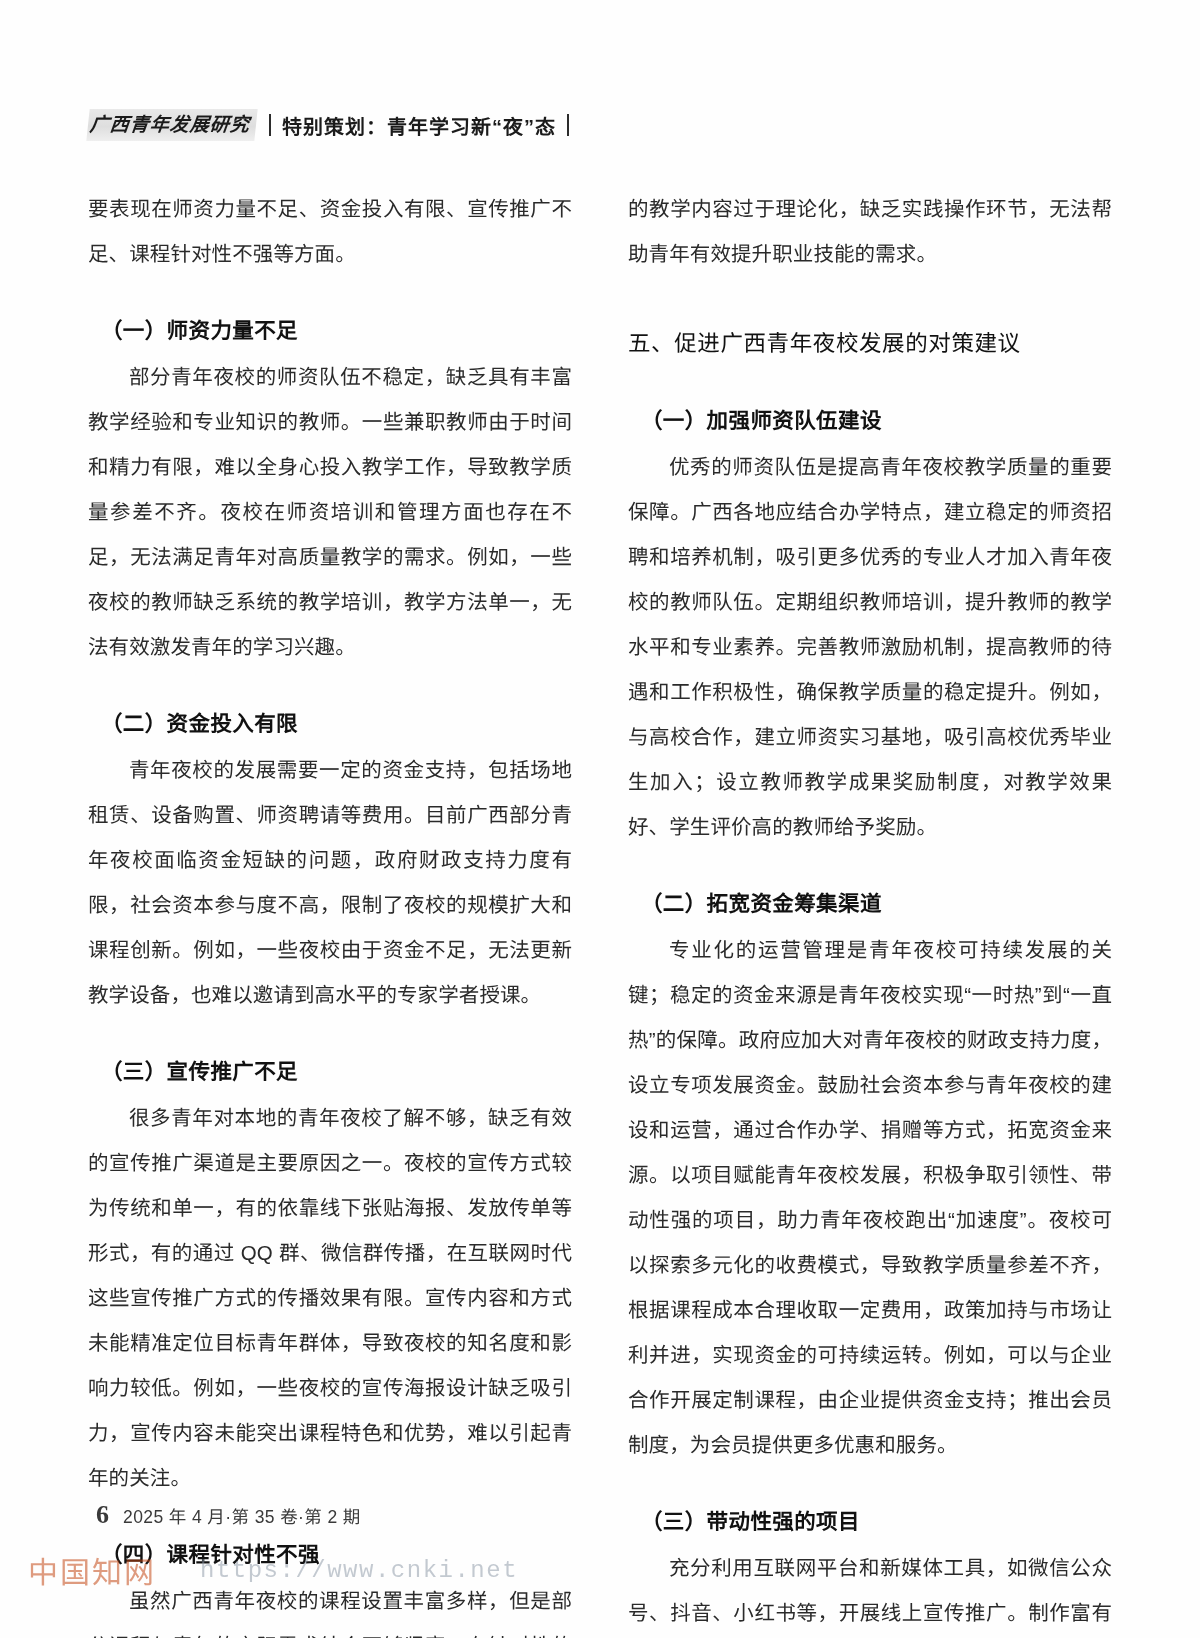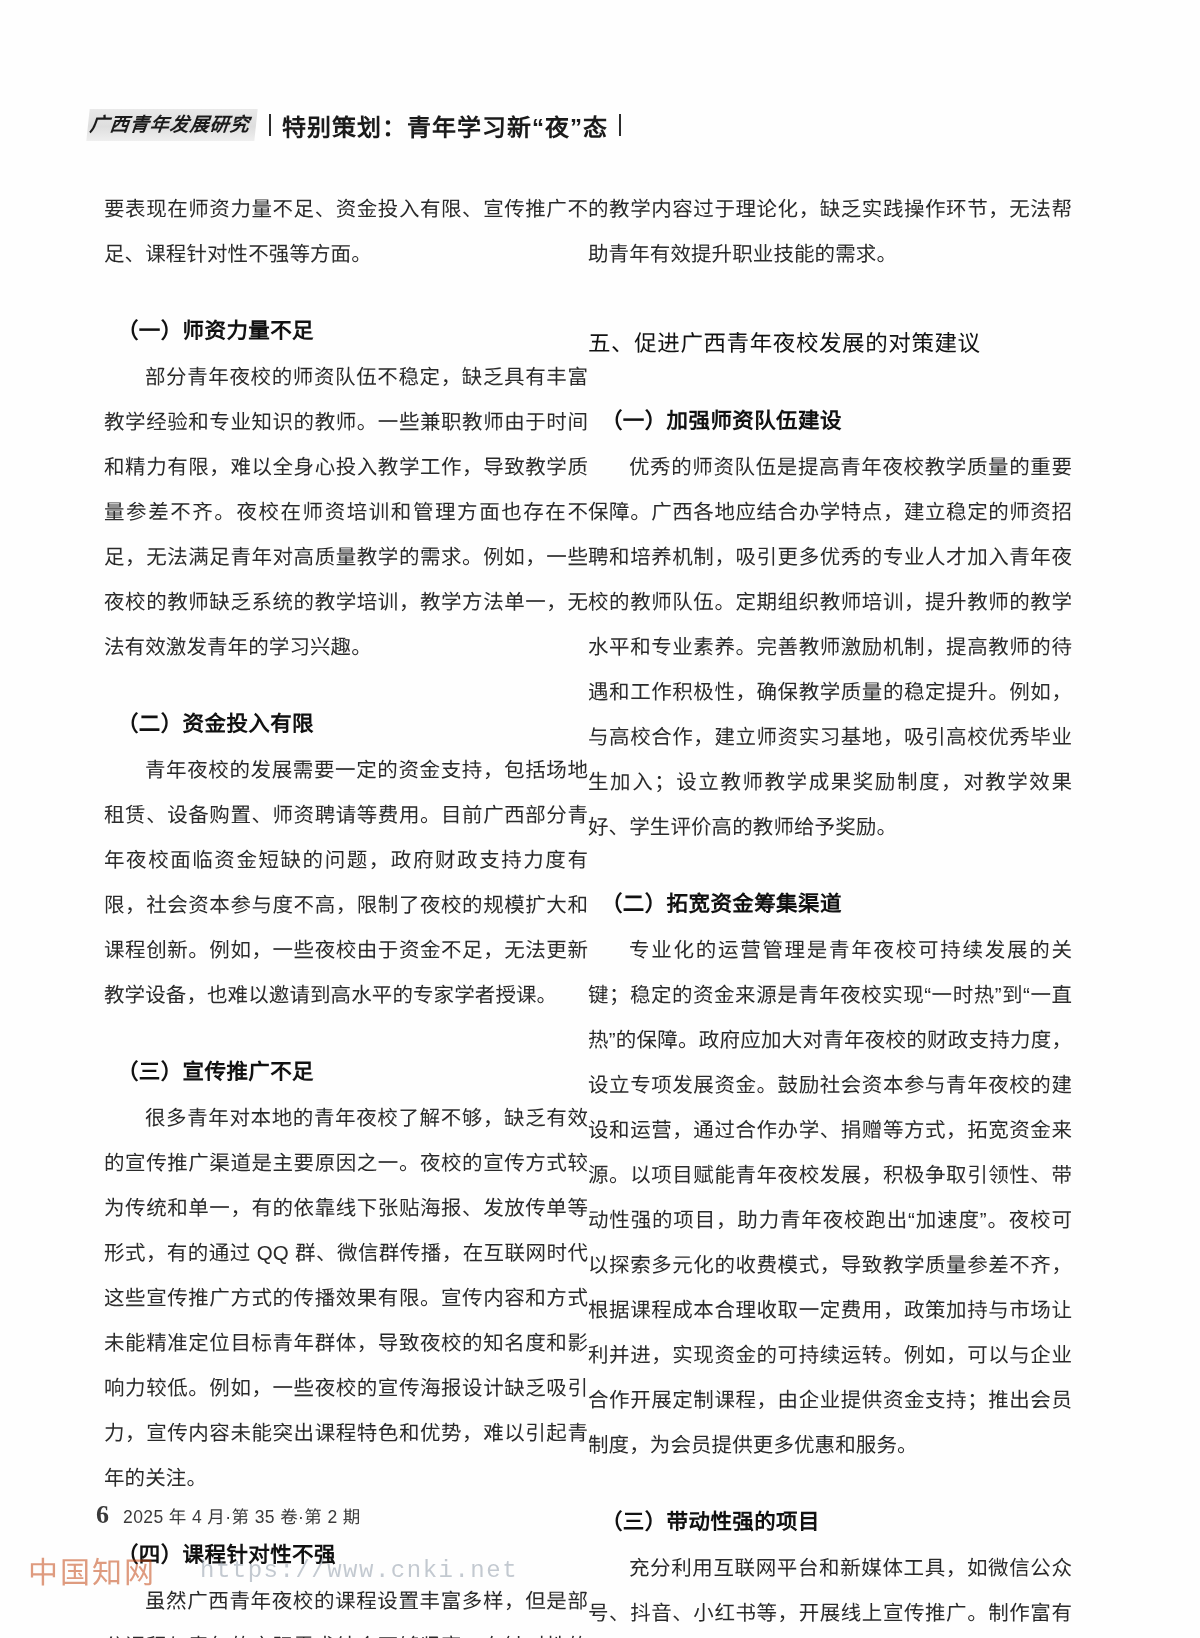--- a/index.html
+++ b/index.html
@@ -50,21 +50,21 @@
     transform: skewX(-6deg);
   }
   .head-rule {
     display: inline-block;
     width: 2px;
     height: 22px;
     background: #2c2c2c;
     margin: 0 11px 0 13px;
   }
   .head-title {
-    font-size: 24px;
+    font-size: 20px;
     font-weight: 700;
     letter-spacing: 1px;
     color: #1b1b1b;
     white-space: nowrap;
   }
   .head-rule-end {
     display: inline-block;
     width: 2px;
     height: 22px;
     background: #2c2c2c;
@@ -72,21 +72,21 @@
   }
 
   
   .columns {
     position: absolute;
     left: 88px;
     top: 186px;
     width: 1024px;
     height: 1260px;
     display: flex;
-    margin-left: 16px;
+    gap: 56px;
   }
   .column {
     width: 484px;
     position: relative;
   }
 
   p.body-text {
     margin: 0;
     font-size: 20.5px;
     line-height: 45px;

